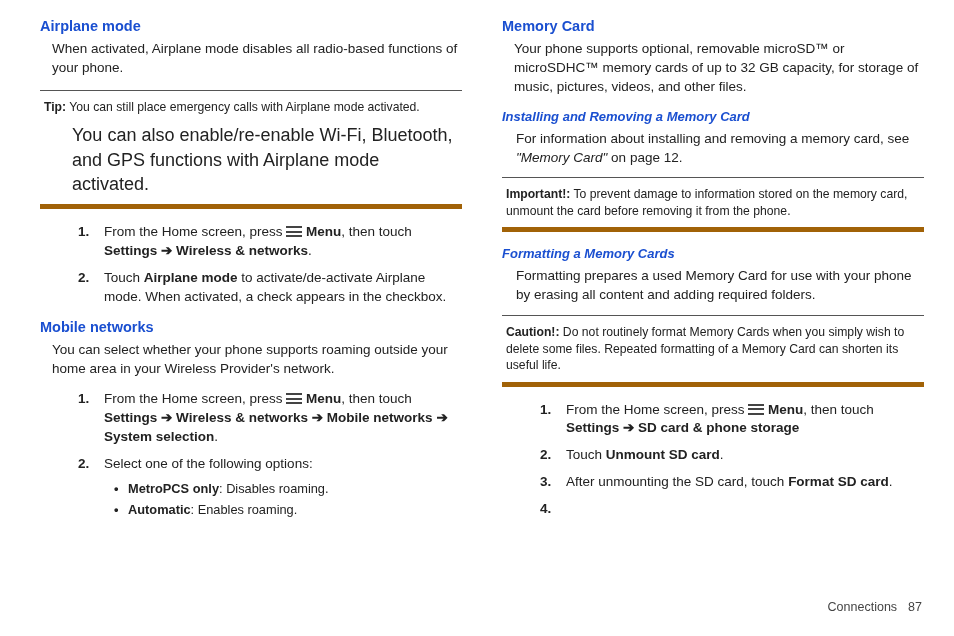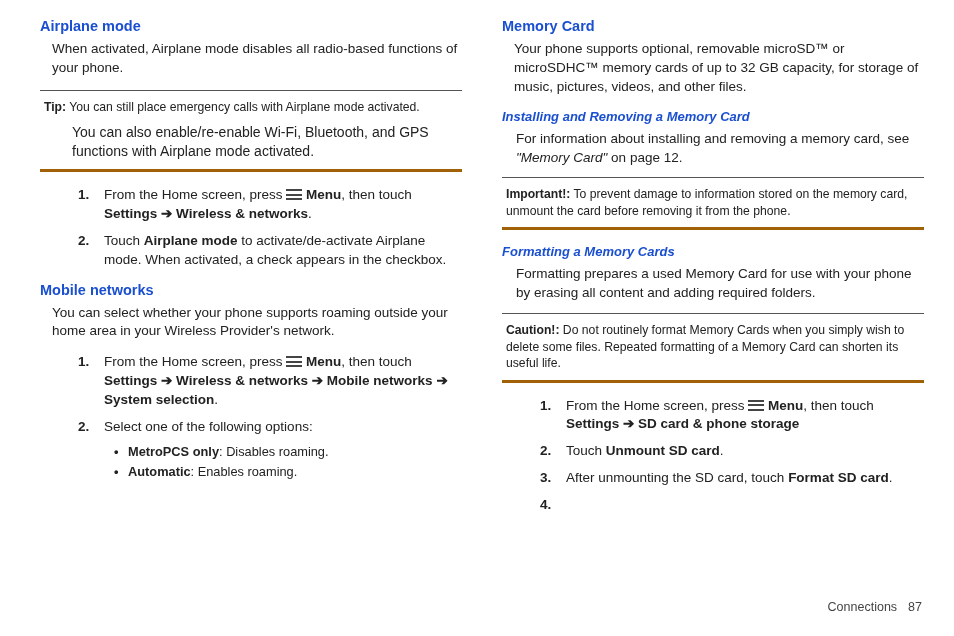--- a/index.html
+++ b/index.html
@@ -3,23 +3,23 @@
   <meta charset="utf-8">
   <style>
     * { margin: 0; padding: 0; box-sizing: border-box; }
     html, body { width: 954px; height: 636px; font-family: Arial, Helvetica, sans-serif; color: #222; background: #fff; }
     .page { display: flex; padding: 18px 30px 10px 40px; gap: 40px; height: 600px; }
     .col { flex: 1; }
     .h-blue { color: #1a4fd0; font-weight: 700; font-size: 14.5px; margin-bottom: 6px; }
     .h-blue-it { color: #1a4fd0; font-weight: 700; font-style: italic; font-size: 13px; margin-bottom: 6px; margin-top: 10px; }
     .para { font-size: 13.5px; line-height: 1.4; margin: 0 0 12px 12px; }
     .para-in { font-size: 13.5px; line-height: 1.4; margin: 0 0 10px 14px; }
-    .note-box { border-top: 1px solid #555; border-bottom: 3px solid #a16207; padding: 8px 4px; margin: 0 0 14px 0; font-size: 12.2px; line-height: 1.35; }
+    .note-box { border-top: 1px solid #555; border-bottom: 5px solid #a16207; padding: 8px 4px; margin: 0 0 14px 0; font-size: 12.2px; line-height: 1.35; }
     .note-box b { font-weight: 700; }
-    .note-extra { margin: 8px 0 0 28px; font-size: 14px; line-height: 1.35; }
+    .note-extra { margin: 8px 0 0 28px; font-size: 18px; line-height: 1.35; }
     ol.steps { list-style: none; margin: 0 0 12px 38px; }
     ol.steps > li { font-size: 13.5px; line-height: 1.4; margin-bottom: 8px; position: relative; padding-left: 26px; }
     ol.steps > li .num { position: absolute; left: 0; top: 0; font-weight: 700; }
     ul.bullets { list-style: none; margin: 6px 0 0 10px; }
     ul.bullets li { font-size: 12.8px; line-height: 1.45; position: relative; padding-left: 14px; margin-bottom: 2px; }
     ul.bullets li::before { content: "•"; position: absolute; left: 0; top: 0; font-weight: 700; }
     .menu-icon { display: inline-block; width: 16px; height: 11px; vertical-align: -1px; position: relative; border-top: 2px solid #444; border-bottom: 2px solid #444; }
     .menu-icon::after { content: ""; position: absolute; left: 0; right: 0; top: 2.5px; height: 2px; background: #444; }
     .footer { text-align: right; padding: 0 32px 0 0; font-size: 12.5px; color: #444; }
     .footer .pn { margin-left: 11px; }

